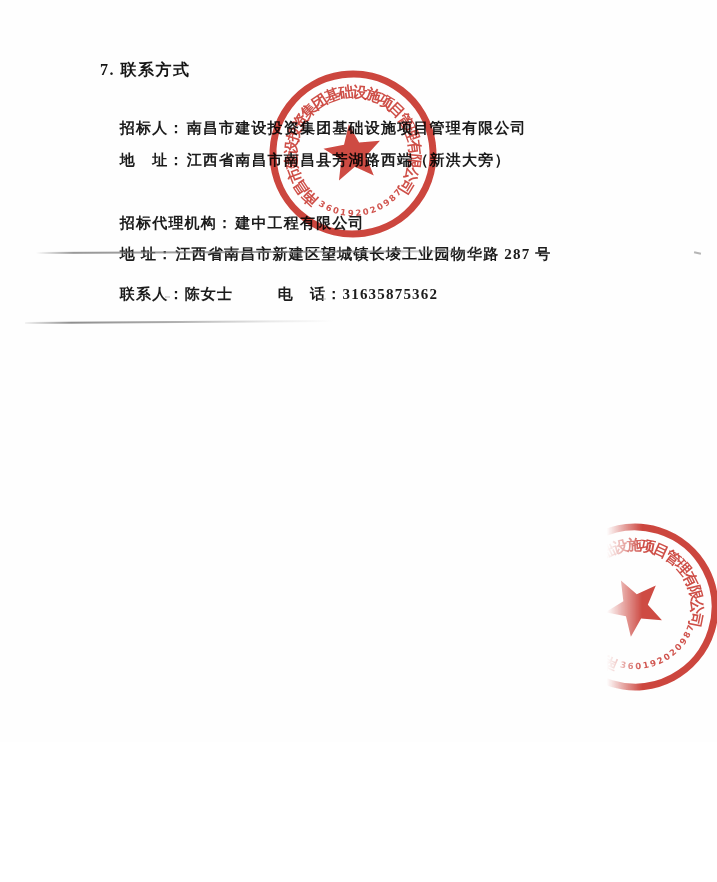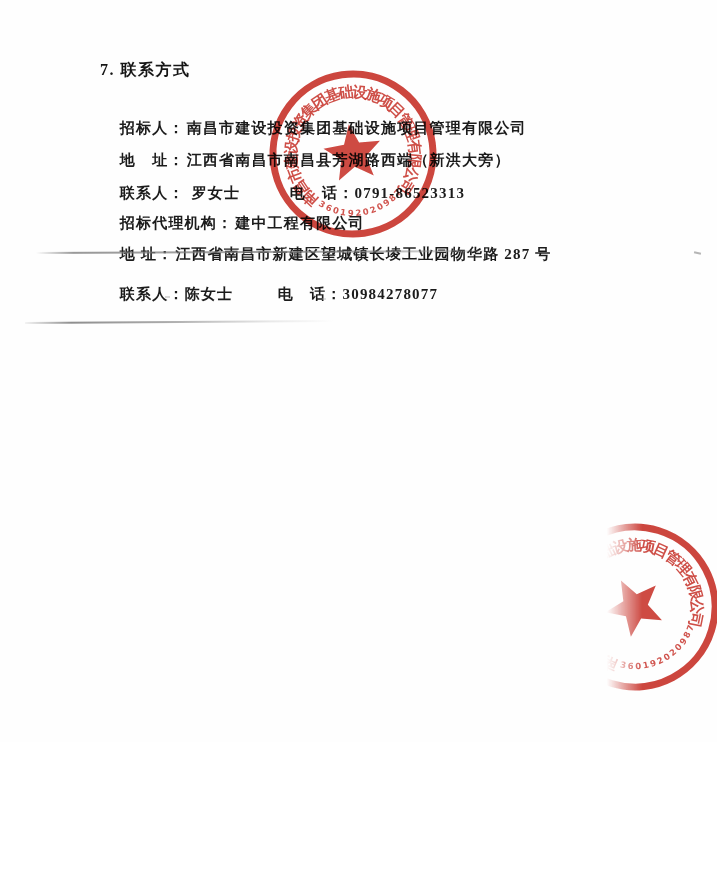--- a/index.html
+++ b/index.html
@@ -79,39 +79,33 @@
   <div class="doc-heading">7. 联系方式</div>
 
   <div class="line" style="top:134px">
     <span>地　址：</span><span class="val">江西省南昌市南昌县芳湖路西端（新洪大旁）</span>
   </div>
 
   <div class="line" style="top:102px">
     <span>招标人：</span><span class="val">南昌市建设投资集团基础设施项目管理有限公司</span>
   </div>
 
-  <div class="line" style="top:167px">
-    <span>联系人：</span><span class="name-gap">罗女士</span>
-    <span class="phone-group pg-260">
-      <span>电　话：</span><span>0791-86523313</span>
-    </span>
-  </div>
 
   <div class="line" style="top:197px">
     <span>招标代理机构：</span><span class="val">建中工程有限公司</span>
   </div>
 
   <div class="line" style="top:228px">
     <span>地 址：</span><span class="val">江西省南昌市新建区望城镇长堎工业园物华路 287 号</span>
   </div>
 
   <div class="line" style="top:268px">
     <span>联系人：</span><span>陈女士</span>
     <span class="phone-group pg-248">
-      <span>电　话：</span><span>30984278077</span>
+      <span>电　话：</span><span>31635875362</span>
     </span>
   </div>
 
   <div class="artifact art-line-a"></div>
   <div class="artifact art-line-b"></div>
   <div class="artifact art-tick"></div>
   <div class="artifact art-speck-1"></div>
   <div class="artifact art-speck-2"></div>
 
   <svg class="stamp stamp-top" viewBox="0 0 176 176">

